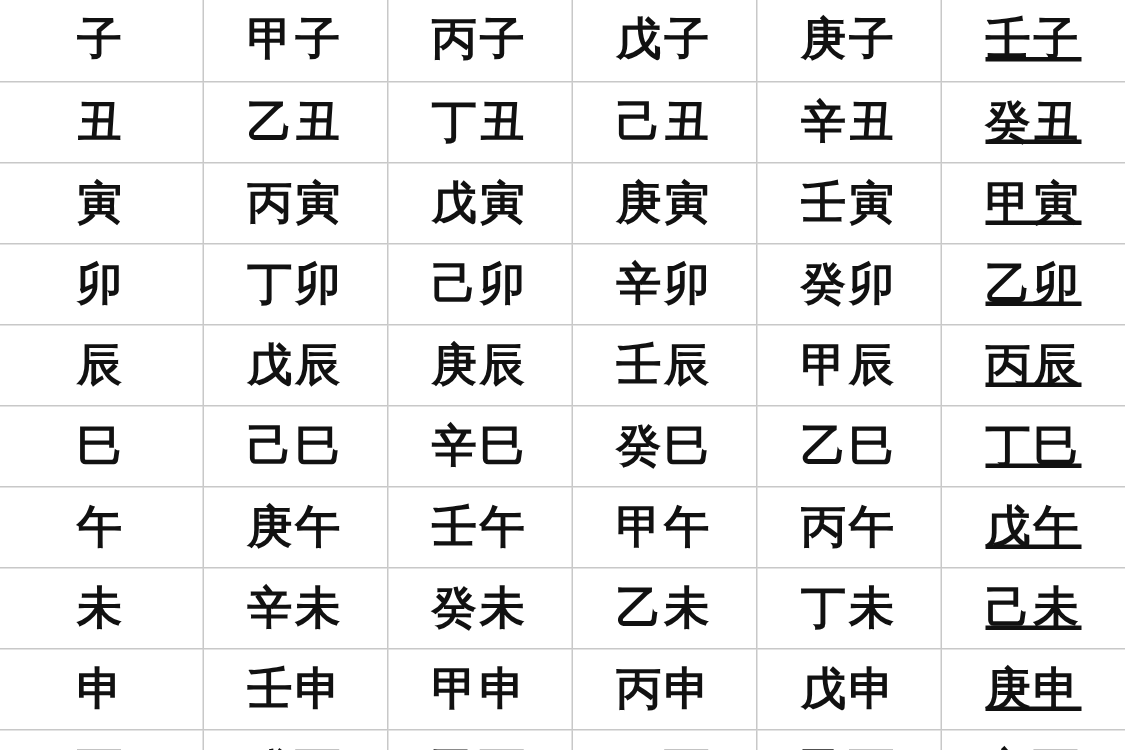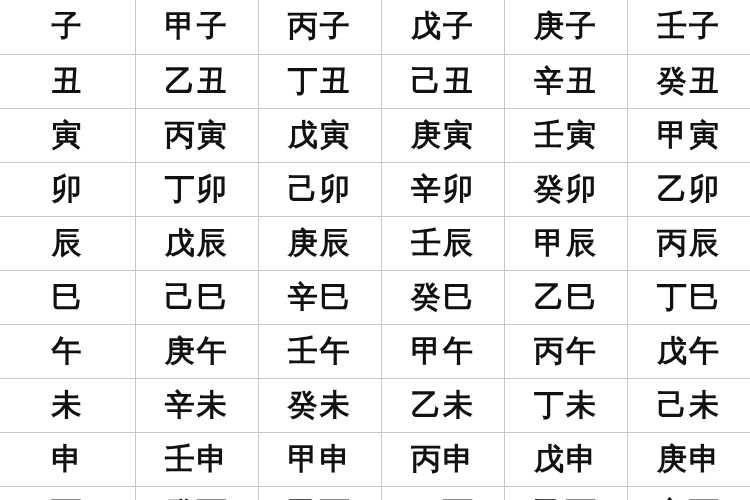--- a/index.html
+++ b/index.html
@@ -42,20 +42,21 @@
   }
   
   #sexagenary-table tr:first-child td {
     border-top: none;
   }
   #sexagenary-table td:first-child {
     border-left: none;
   }
   #sexagenary-table td:last-child {
     border-right: none;
+    text-decoration: underline;
   }
   #sexagenary-table tr:last-child td {
     border-bottom: none;
   }
 </style>
 </head>
 <body>
 
 <table id="sexagenary-table">
   <tbody>

